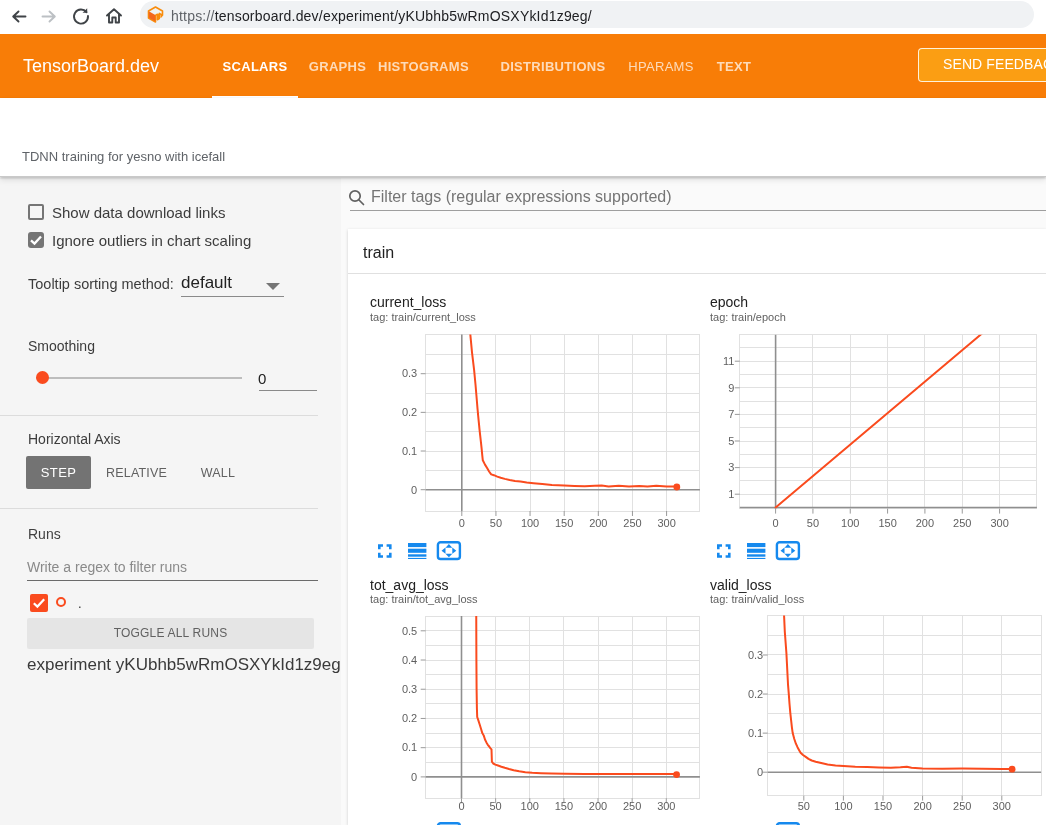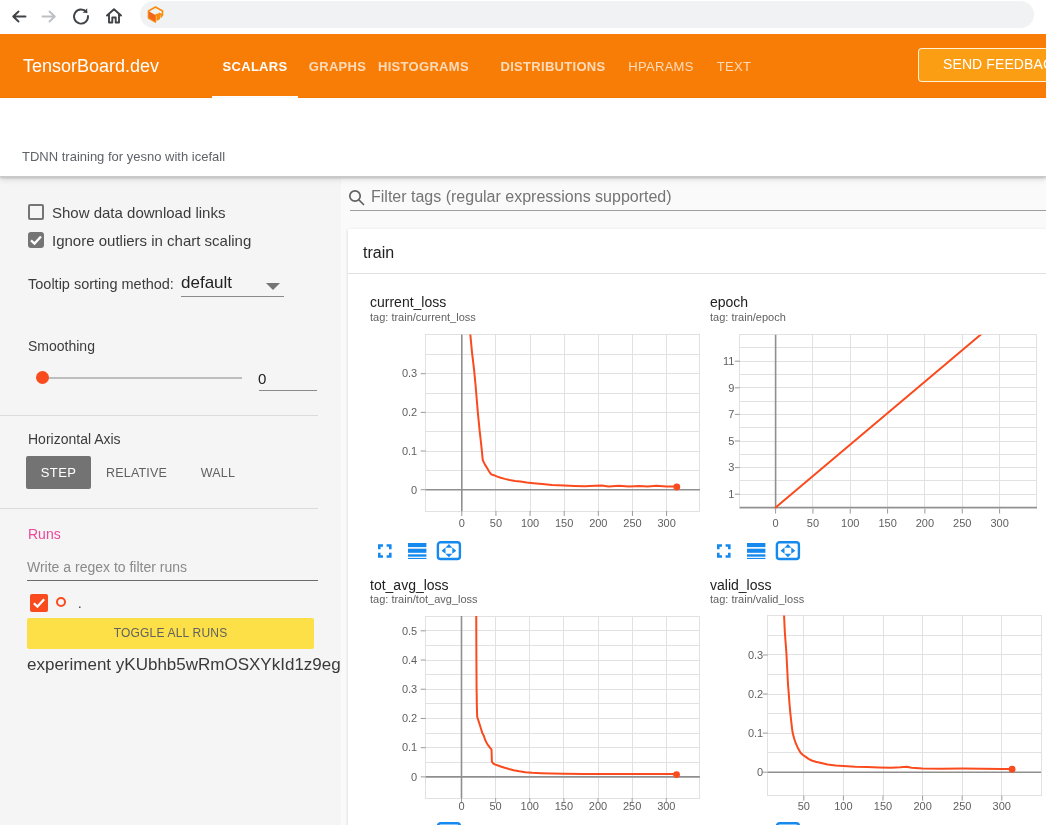--- a/index.html
+++ b/index.html
@@ -20,29 +20,30 @@
     </svg>
 <div class="abs" style="left:140px;top:1px;width:894px;height:27px;border-radius:14px;background:#f0f2f4"></div>
 <svg style="position:absolute;left:147px;top:6px" width="17" height="17" viewBox="0 0 17 17">
       <g>
 <path d="M8.5 1 L15.5 5 L15.5 9.2 L12.3 7.4 L12.3 12.6 L10.4 13.7 L10.4 8.3 L8.5 9.4 L8.5 16 L1.5 12 L1.5 5 Z" fill="none" stroke="#f88c0c" stroke-width="1.6" stroke-linejoin="round"></path>
 <path d="M1.8 5.2 L8.3 9 L8.3 15.6 L1.8 11.8 Z" fill="#f3671d"></path>
 <path d="M10.6 8.6 L12.1 7.8 L12.1 12.4 L10.6 13.3 Z" fill="#f88c0c"></path>
 <path d="M13.4 8.2 L15.3 9.2 L15.3 11 L13.4 12 Z" fill="#f88c0c"></path>
 </g>
     </svg>
+<div class="abs" style="left:171px;top:8px;font-size:14px;letter-spacing:0.2px;color:#202124"><span style="color:#5f6368">https://</span>tensorboard.dev/experiment/yKUbhb5wRmOSXYkId1z9eg/</div>
 </div>
 <div class="abs" style="left:0;top:34px;width:1046px;height:64px;background:#f87d07">
 <div class="abs" style="left:23px;top:22px;font-size:18px;font-weight:normal;color:#fff">TensorBoard.dev</div>
 <div class="abs" style="left:212px;top:25px;width:86px;text-align:center;font-size:13px;font-weight:bold;letter-spacing:0.3px;color:#ffffff">SCALARS</div>
 <div class="abs" style="left:296px;top:25px;width:83px;text-align:center;font-size:13px;font-weight:bold;letter-spacing:0.3px;color:rgba(255,255,255,0.72)">GRAPHS</div>
 <div class="abs" style="left:378px;top:25px;width:113px;text-align:left;font-size:13px;font-weight:bold;letter-spacing:0.3px;color:rgba(255,255,255,0.72)">HISTOGRAMS</div>
 <div class="abs" style="left:487px;top:25px;width:132px;text-align:center;font-size:13px;font-weight:bold;letter-spacing:0.3px;color:rgba(255,255,255,0.72)">DISTRIBUTIONS</div>
 <div class="abs" style="left:616px;top:25px;width:90px;text-align:center;font-size:13px;font-weight:normal;letter-spacing:0.3px;color:rgba(255,255,255,0.72)">HPARAMS</div>
-<div class="abs" style="left:705px;top:25px;width:58px;text-align:center;font-size:13px;font-weight:normal;letter-spacing:0.3px;color:rgba(255,255,255,0.72)">TEXT</div>
+<div class="abs" style="left:705px;top:25px;width:58px;text-align:center;font-size:13px;font-weight:bold;letter-spacing:0.3px;color:rgba(255,255,255,0.72)">TEXT</div>
 <div class="abs" style="left:212px;top:62px;width:86px;height:2px;background:#fff"></div>
 <div class="abs" style="left:918px;top:14px;width:150px;height:34px;border:1.5px solid rgba(255,255,255,0.85);border-radius:4px;background:#fb9e13;color:#fff;font-size:14px;letter-spacing:0.1px;line-height:31px;padding-left:24px;white-space:nowrap;overflow:hidden">SEND FEEDBACK</div>
 </div>
 <div class="abs" style="left:0;top:98px;width:1046px;height:79px;background:#fff;border-bottom:1px solid #c9c9c9;box-shadow:0 1px 2px rgba(0,0,0,0.22), 0 3px 6px rgba(0,0,0,0.10);z-index:5"></div>
 <div class="abs" style="left:22px;top:149px;font-size:13px;color:#5f6368;z-index:6">TDNN training for yesno with icefall</div>
 <div class="abs" style="left:0;top:178px;width:341px;height:647px;background:#f5f5f5"></div>
 <div class="abs" style="left:28px;top:204px;width:16px;height:16px;border:2px solid #757575;border-radius:2px"></div>
 <div class="abs" style="left:52px;top:204px;font-size:15px;color:#3c3c3c">Show data download links</div>
 <div class="abs" style="left:28px;top:232px;width:16px;height:16px;background:#757575;border-radius:3px"></div>
 <svg style="position:absolute;left:28px;top:232px" width="16" height="16" viewBox="0 0 16 16">
@@ -57,30 +58,30 @@
 <div class="abs" style="left:28px;top:338px;font-size:14px;color:#3c3c3c">Smoothing</div>
 <div class="abs" style="left:36px;top:377px;width:206px;height:2px;background:#bdbdbd"></div>
 <div class="abs" style="left:36px;top:371px;width:13px;height:13px;border-radius:50%;background:#fa4b1e"></div>
 <div class="abs" style="left:258px;top:370px;font-size:15px;color:#212121">0</div>
 <div class="abs" style="left:259px;top:390px;width:58px;height:1px;background:#8a8a8a"></div>
 <div class="abs" style="left:28px;top:431px;font-size:14px;color:#3c3c3c">Horizontal Axis</div>
 <div class="abs" style="left:26px;top:456px;width:65px;height:33px;background:#737373;border-radius:2px;color:#fff;font-size:13px;letter-spacing:0.4px;text-align:center;line-height:33px">STEP</div>
 <div class="abs" style="left:106px;top:466px;width:66px;text-align:left;font-size:12.5px;letter-spacing:0.2px;color:#616161">RELATIVE</div>
 <div class="abs" style="left:196px;top:466px;width:44px;text-align:center;font-size:12.5px;letter-spacing:0.2px;color:#616161">WALL</div>
 <div class="abs" style="left:0;top:508px;width:318px;height:1px;background:#dcdcdc"></div>
-<div class="abs" style="left:28px;top:526px;font-size:14px;color:#ec4899">Runs</div>
+<div class="abs" style="left:28px;top:526px;font-size:14px;color:#404040">Runs</div>
 <div class="abs" style="left:27px;top:559px;font-size:14px;color:#8a8a8a">Write a regex to filter runs</div>
 <div class="abs" style="left:27px;top:580px;width:291px;height:1px;background:#6b6b6b"></div>
 <div class="abs" style="left:30px;top:594px;width:18px;height:18px;background:#fa4b1e;border-radius:2px"></div>
 <svg style="position:absolute;left:30px;top:594px" width="18" height="18" viewBox="0 0 18 18">
     <path d="M3.8 9.2 L7.4 12.6 L14.2 5.2" fill="none" stroke="#fff" stroke-width="2.2"></path>
   </svg>
 <div class="abs" style="left:55.8px;top:596.5px;width:10px;height:10px;border-radius:50%;border:2.6px solid #fa4b1e"></div>
 <div class="abs" style="left:78px;top:596px;font-size:13px;color:#333">.</div>
-<div class="abs" style="left:27px;top:618px;width:287px;height:31px;background:#fde047;border-radius:2px;text-align:center;line-height:31px;font-size:12px;letter-spacing:0.2px;color:#616161">TOGGLE ALL RUNS</div>
+<div class="abs" style="left:27px;top:618px;width:287px;height:31px;background:#e5e5e5;border-radius:2px;text-align:center;line-height:31px;font-size:12px;letter-spacing:0.2px;color:#616161">TOGGLE ALL RUNS</div>
 <div class="abs" style="left:27px;top:655px;font-size:17px;color:#3a3a3a">experiment yKUbhb5wRmOSXYkId1z9eg</div>
 <div class="abs" style="left:341px;top:178px;width:705px;height:647px;background:#fafafa"></div>
 <svg style="position:absolute;left:348px;top:189px" width="17" height="17" viewBox="0 0 17 17">
     <circle cx="7" cy="7" r="5.2" fill="none" stroke="#616161" stroke-width="1.7"></circle>
     <line x1="11" y1="11" x2="15.5" y2="15.5" stroke="#616161" stroke-width="1.7" stroke-linecap="round"></line>
   </svg>
 <div class="abs" style="left:371px;top:188px;font-size:16px;color:#757575">Filter tags (regular expressions supported)</div>
 <div class="abs" style="left:350px;top:210px;width:696px;height:1px;background:#9e9e9e"></div>
 <div class="abs" style="left:348px;top:229px;width:698px;height:596px;background:#fff;box-shadow:0 1px 3px rgba(0,0,0,0.18)"></div>
 <div class="abs" style="left:363px;top:244px;font-size:16px;color:#212121">train</div>

